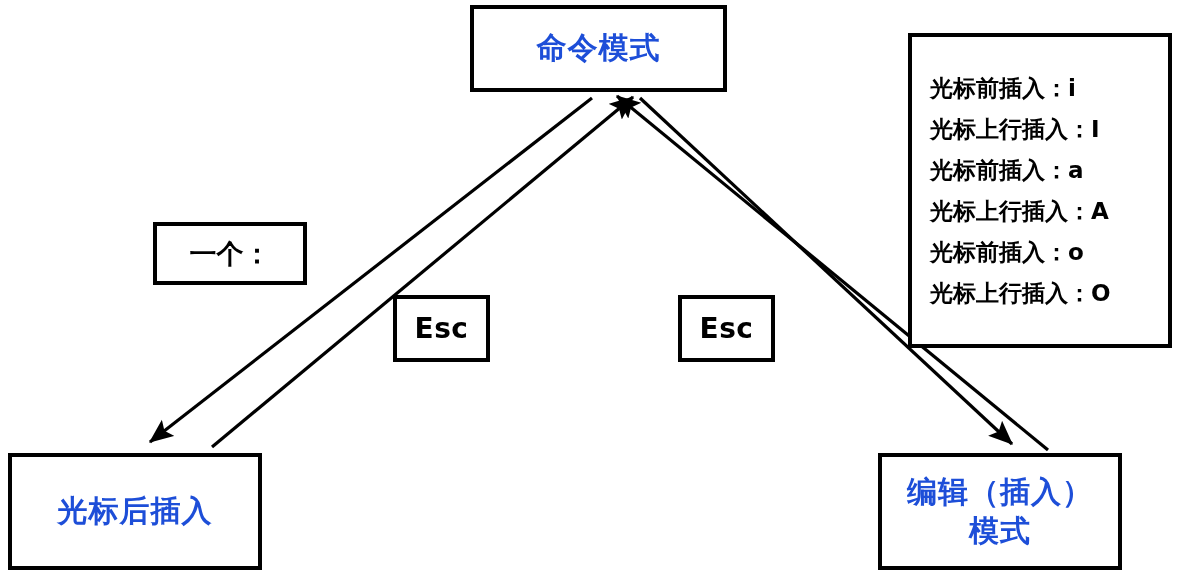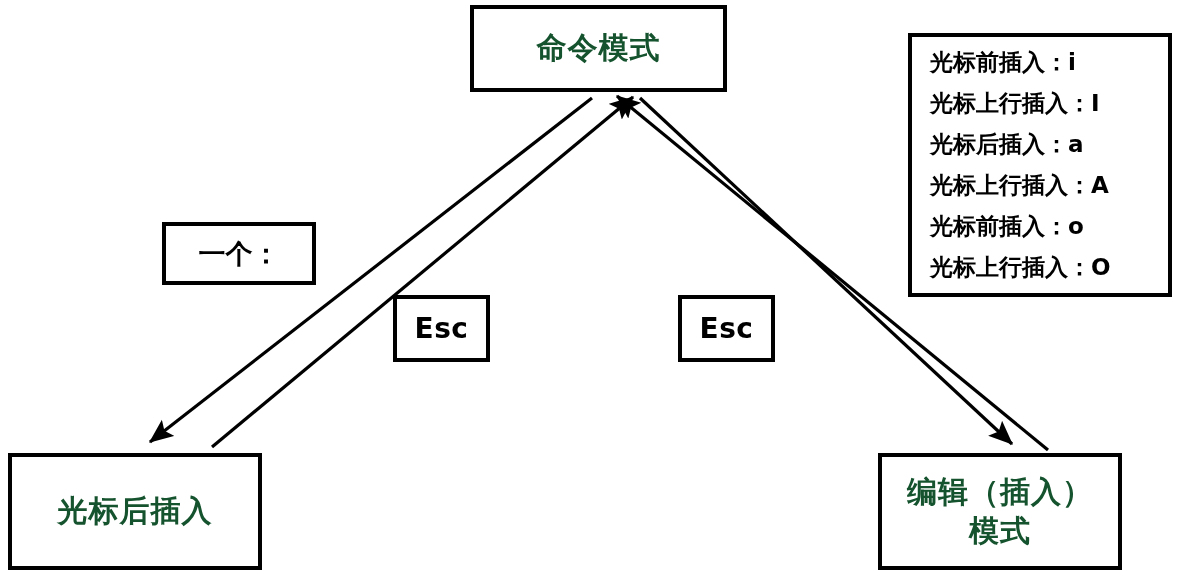--- a/index.html
+++ b/index.html
@@ -27,21 +27,21 @@
   }
   .node {
     position: absolute;
     box-sizing: border-box;
     background: #ffffff;
     border: 4px solid #000000;
     display: flex;
     align-items: center;
     justify-content: center;
     text-align: center;
-    color: #14532d;
+    color: #1d4ed8;
     line-height: 1.28;
   }
   .node-title {
     font-size: 30px;
     font-weight: 700;
     letter-spacing: 1px;
     white-space: pre-line;
   }
   .label-box {
     position: absolute;
@@ -83,42 +83,41 @@
     width: 244px;
     height: 117px;
     font-family: Liberation Serif, serif;
   }
   
   #label-colon {
     left: 153px;
     top: 222px;
     width: 154px;
     height: 63px;
-    margin-left: 9px;
   }
   
   #label-esc-left {
     left: 393px;
     top: 295px;
     width: 97px;
     height: 67px;
   }
   #label-esc-right {
     left: 678px;
     top: 295px;
     width: 97px;
     height: 67px;
   }
   
   #info-panel {
     position: absolute;
     left: 908px;
     top: 33px;
     width: 264px;
-    height: 264px;
+    height: 315px;
     box-sizing: border-box;
     background: #ffffff;
     border: 4px solid #000000;
     display: flex;
     flex-direction: column;
     justify-content: center;
     padding: 0 0 0 18px;
   }
   .info-line {
     font-size: 23px;
@@ -179,19 +178,19 @@
     <span class="label-text-esc">Esc</span>
   </div>
 
   <div class="label-box" id="label-esc-right">
     <span class="label-text-esc">Esc</span>
   </div>
 
   <div id="info-panel">
     <div class="info-line">光标前插入：i</div>
     <div class="info-line">光标上行插入：I</div>
-    <div class="info-line">光标后插入：a</div>
+    <div class="info-line">光标前插入：a</div>
     <div class="info-line">光标上行插入：A</div>
     <div class="info-line">光标前插入：o</div>
     <div class="info-line">光标上行插入：O</div>
   </div>
 
 </div>
 
 </body></html>

